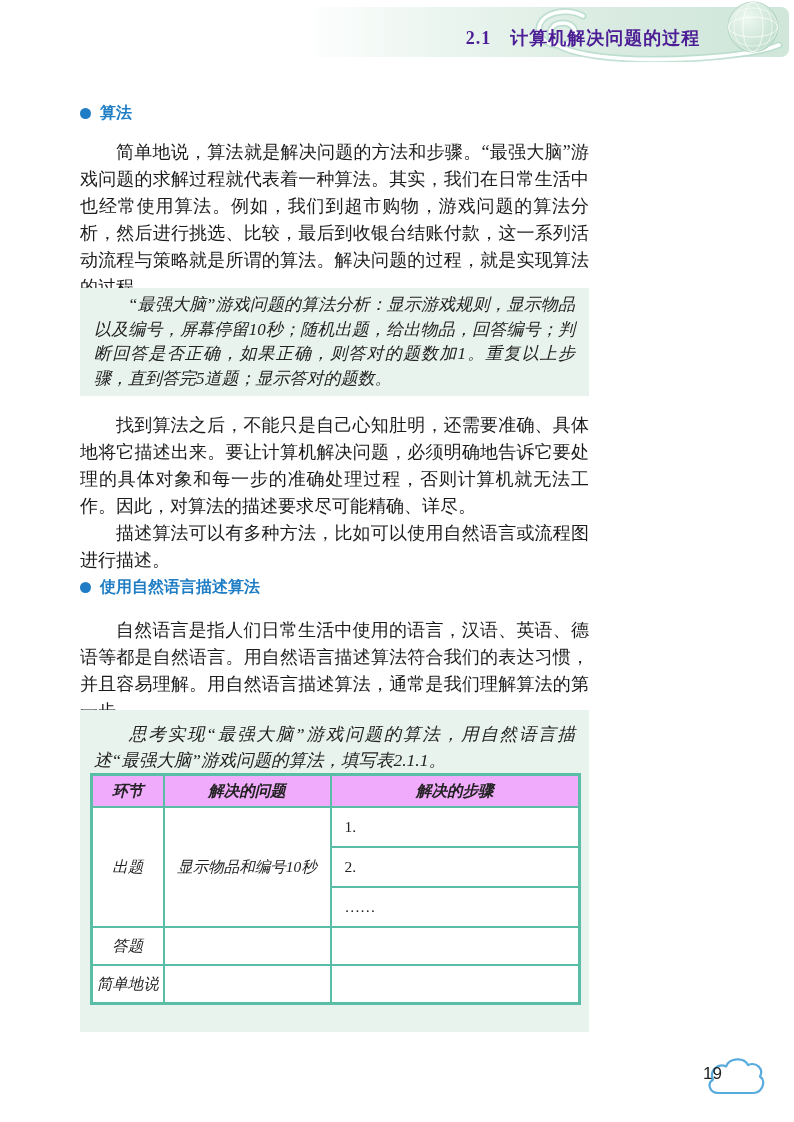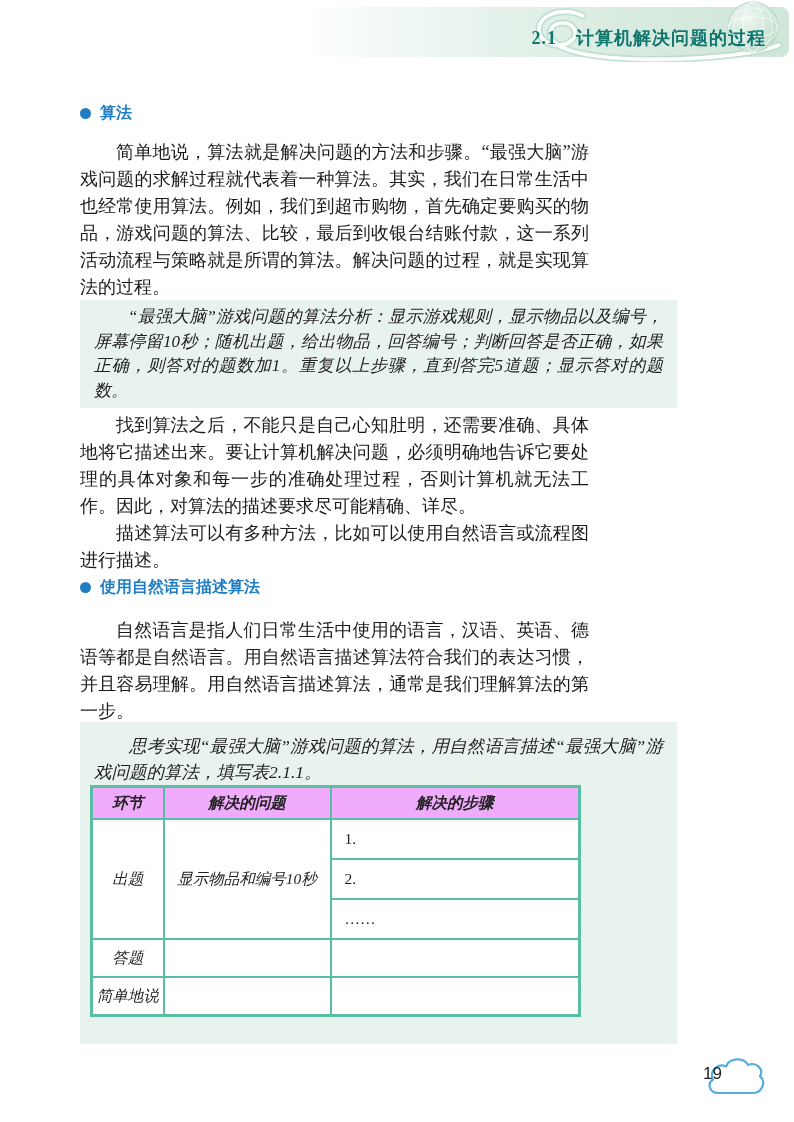--- a/index.html
+++ b/index.html
@@ -9,36 +9,36 @@
   }
   
   .band{
     position:absolute;top:7px;left:300px;width:489px;height:50px;
     background:linear-gradient(to right, rgba(255,255,255,0) 0%, #eaf5ef 30%, #d9ebe1 65%, #cfe6d9 100%);
     border-radius:0 8px 8px 0;
   }
   .swoosh{position:absolute;top:8px;left:495px;width:292px;height:54px;}
   .globe{position:absolute;top:1px;left:727px;width:52px;height:52px;}
   .chapter-title{
-    position:absolute;top:26px;left:400px;width:366px;text-align:right;
-    font-family:"Liberation Serif", serif;font-weight:700;font-size:18px;color:#0f766e;
+    position:absolute;top:26px;left:400px;width:366px;text-align:center;
+    font-family:"Liberation Serif", serif;font-weight:700;font-size:18px;color:#4c1d95;
     letter-spacing:1px;white-space:nowrap;
   }
   
   .sec-heading{
     position:absolute;left:80px;display:flex;align-items:center;
     font-family:"Liberation Sans", sans-serif;font-weight:700;font-size:16px;color:#1e7dc4;
   }
   .sec-heading .dot{width:11px;height:11px;border-radius:50%;background:#1e7dc4;margin-right:9px;flex:0 0 auto;}
   .para{
     position:absolute;left:80px;width:509px;font-size:18px;line-height:27px;
     text-align:justify;text-indent:2em;color:#1b1b1b;margin:0;
   }
   .greenbox{
-    position:absolute;left:80px;width:597px;background:#e9f3ee;box-sizing:border-box;margin-top:12px;
+    position:absolute;left:80px;width:509px;background:#e9f3ee;box-sizing:border-box;
   }
   .kai{font-style:italic;}
   #quote-box{top:288px;padding:5px 14px 5px 14px;}
   #quote-box .qtext{font-size:17px;line-height:24.5px;text-align:justify;text-indent:2em;color:#222;}
   
   #activity-box{top:710px;height:322px;padding:11px 14px 24px 14px;}
   .activity-intro{font-size:17.5px;line-height:26px;text-align:justify;text-indent:2em;color:#222;}
   .table-caption{
     font-family:"Liberation Sans", sans-serif;font-weight:700;font-size:15px;color:#111;
     text-align:center;margin:5px 0 4px -4px;
@@ -88,21 +88,21 @@
   <ellipse cx="26" cy="26" rx="24.5" ry="19" fill="none" stroke="rgba(255,255,255,0.55)" stroke-width="1"></ellipse>
 </svg>
 
 <div class="chapter-title">2.1　计算机解决问题的过程</div>
 
 <div class="sec-heading" style="top:103px;">
   <span class="dot"></span>
   <span>算法</span>
 </div>
 
-<p class="para" style="top:139px;">简单地说，算法就是解决问题的方法和步骤。“最强大脑”游戏问题的求解过程就代表着一种算法。其实，我们在日常生活中也经常使用算法。例如，我们到超市购物，首先确定要购买的物品，游戏问题的算法、比较，最后到收银台结账付款，这一系列活动流程与策略就是所谓的算法。解决问题的过程，就是实现算法的过程。</p>
+<p class="para" style="top:139px;">简单地说，算法就是解决问题的方法和步骤。“最强大脑”游戏问题的求解过程就代表着一种算法。其实，我们在日常生活中也经常使用算法。例如，我们到超市购物，游戏问题的算法分析，然后进行挑选、比较，最后到收银台结账付款，这一系列活动流程与策略就是所谓的算法。解决问题的过程，就是实现算法的过程。</p>
 
 <div class="greenbox" id="quote-box">
   <div class="qtext kai">“最强大脑”游戏问题的算法分析：显示游戏规则，显示物品以及编号，屏幕停留10秒；随机出题，给出物品，回答编号；判断回答是否正确，如果正确，则答对的题数加1。重复以上步骤，直到答完5道题；显示答对的题数。</div>
 </div>
 
 <p class="para" style="top:412px;">找到算法之后，不能只是自己心知肚明，还需要准确、具体地将它描述出来。要让计算机解决问题，必须明确地告诉它要处理的具体对象和每一步的准确处理过程，否则计算机就无法工作。因此，对算法的描述要求尽可能精确、详尽。</p>
 <p class="para" style="top:520px;">描述算法可以有多种方法，比如可以使用自然语言或流程图进行描述。</p>
 
 <div class="sec-heading" style="top:577px;">
   <span class="dot"></span>

